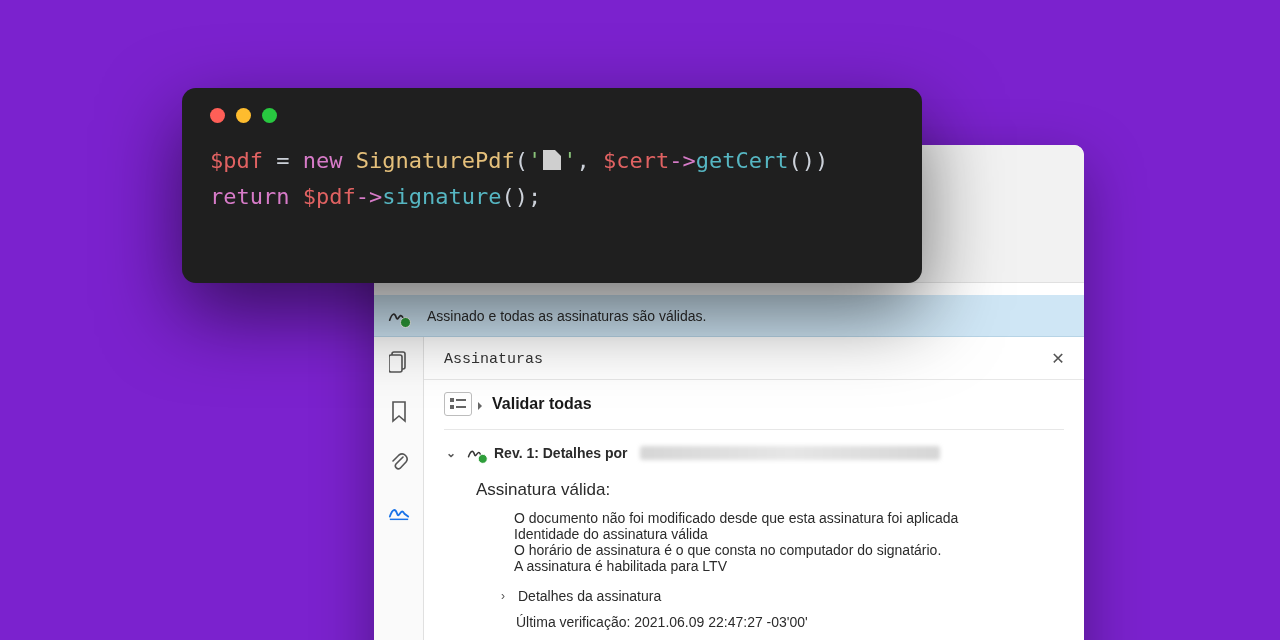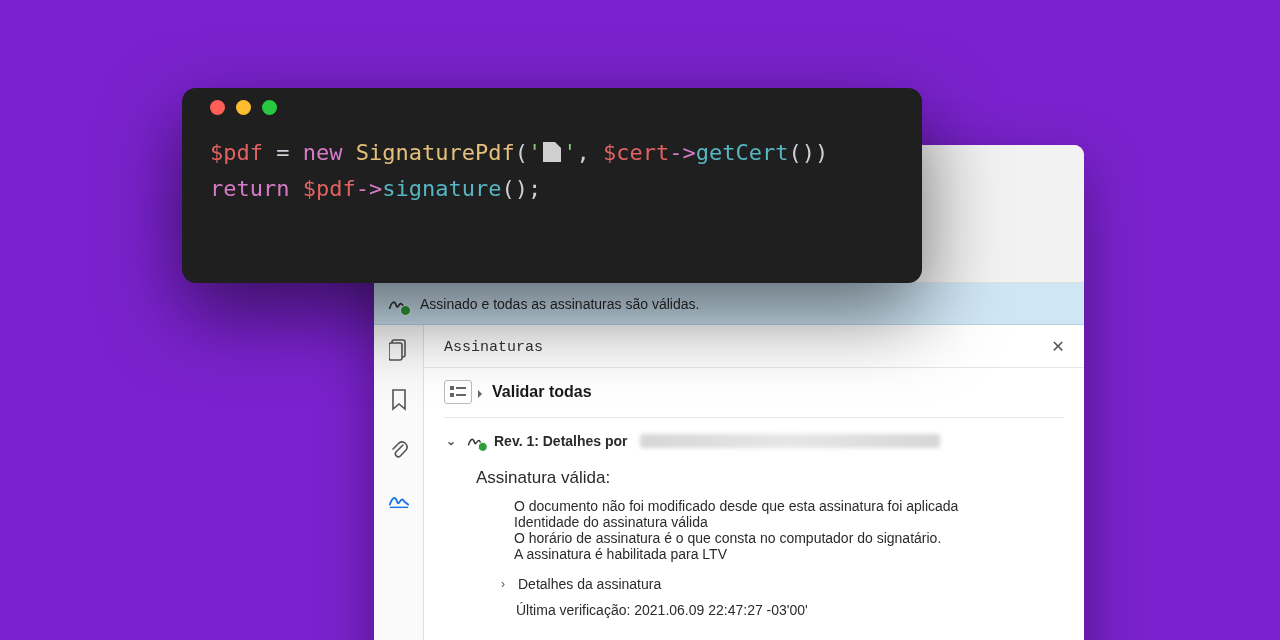--- a/index.html
+++ b/index.html
@@ -30,22 +30,23 @@
     border-bottom: 1px solid #e0e0e0;
   }
   .pdf-status {
     height: 42px;
     background: #cfe6f5;
     display: flex;
     align-items: center;
     padding: 17px 14px;
     color: #2b2b2b;
     font-size: 14px;
-    gap: 12px;
+    gap: 19px;
     border-bottom: 1px solid #b7d4e6;
+    margin-top: 12px;
   }
   .sig-icon { width: 20px; height: 18px; position: relative; }
   .sig-icon svg { display: block; }
   .sig-badge {
     position: absolute; right: -3px; bottom: -3px;
     width: 11px; height: 11px; border-radius: 50%;
     background: #2e9e3a; border: 1px solid #fff;
   }
   .pdf-body { display: flex; height: calc(100% - 180px); }
   .pdf-sidebar {
@@ -108,21 +109,21 @@
   
   .code-window {
     position: absolute;
     left: 182px;
     top: 88px;
     width: 740px;
     height: 195px;
     background: #1f1f1f;
     border-radius: 14px;
     box-shadow: 0 30px 80px rgba(0,0,0,0.55);
-    padding: 12px 28px;
+    padding: 20px 28px;
     color: #e5e5e5;
     font-family: ui-monospace, "SF Mono", Menlo, Consolas, monospace;
     font-size: 22px;
     line-height: 1.65;
   }
   .traffic { display:flex; gap:11px; margin-bottom: 20px; }
   .dot { width:15px; height:15px; border-radius:50%; }
   .dot.red { background:#ff5f57; }
   .dot.yellow { background:#febc2e; }
   .dot.green { background:#28c840; }

